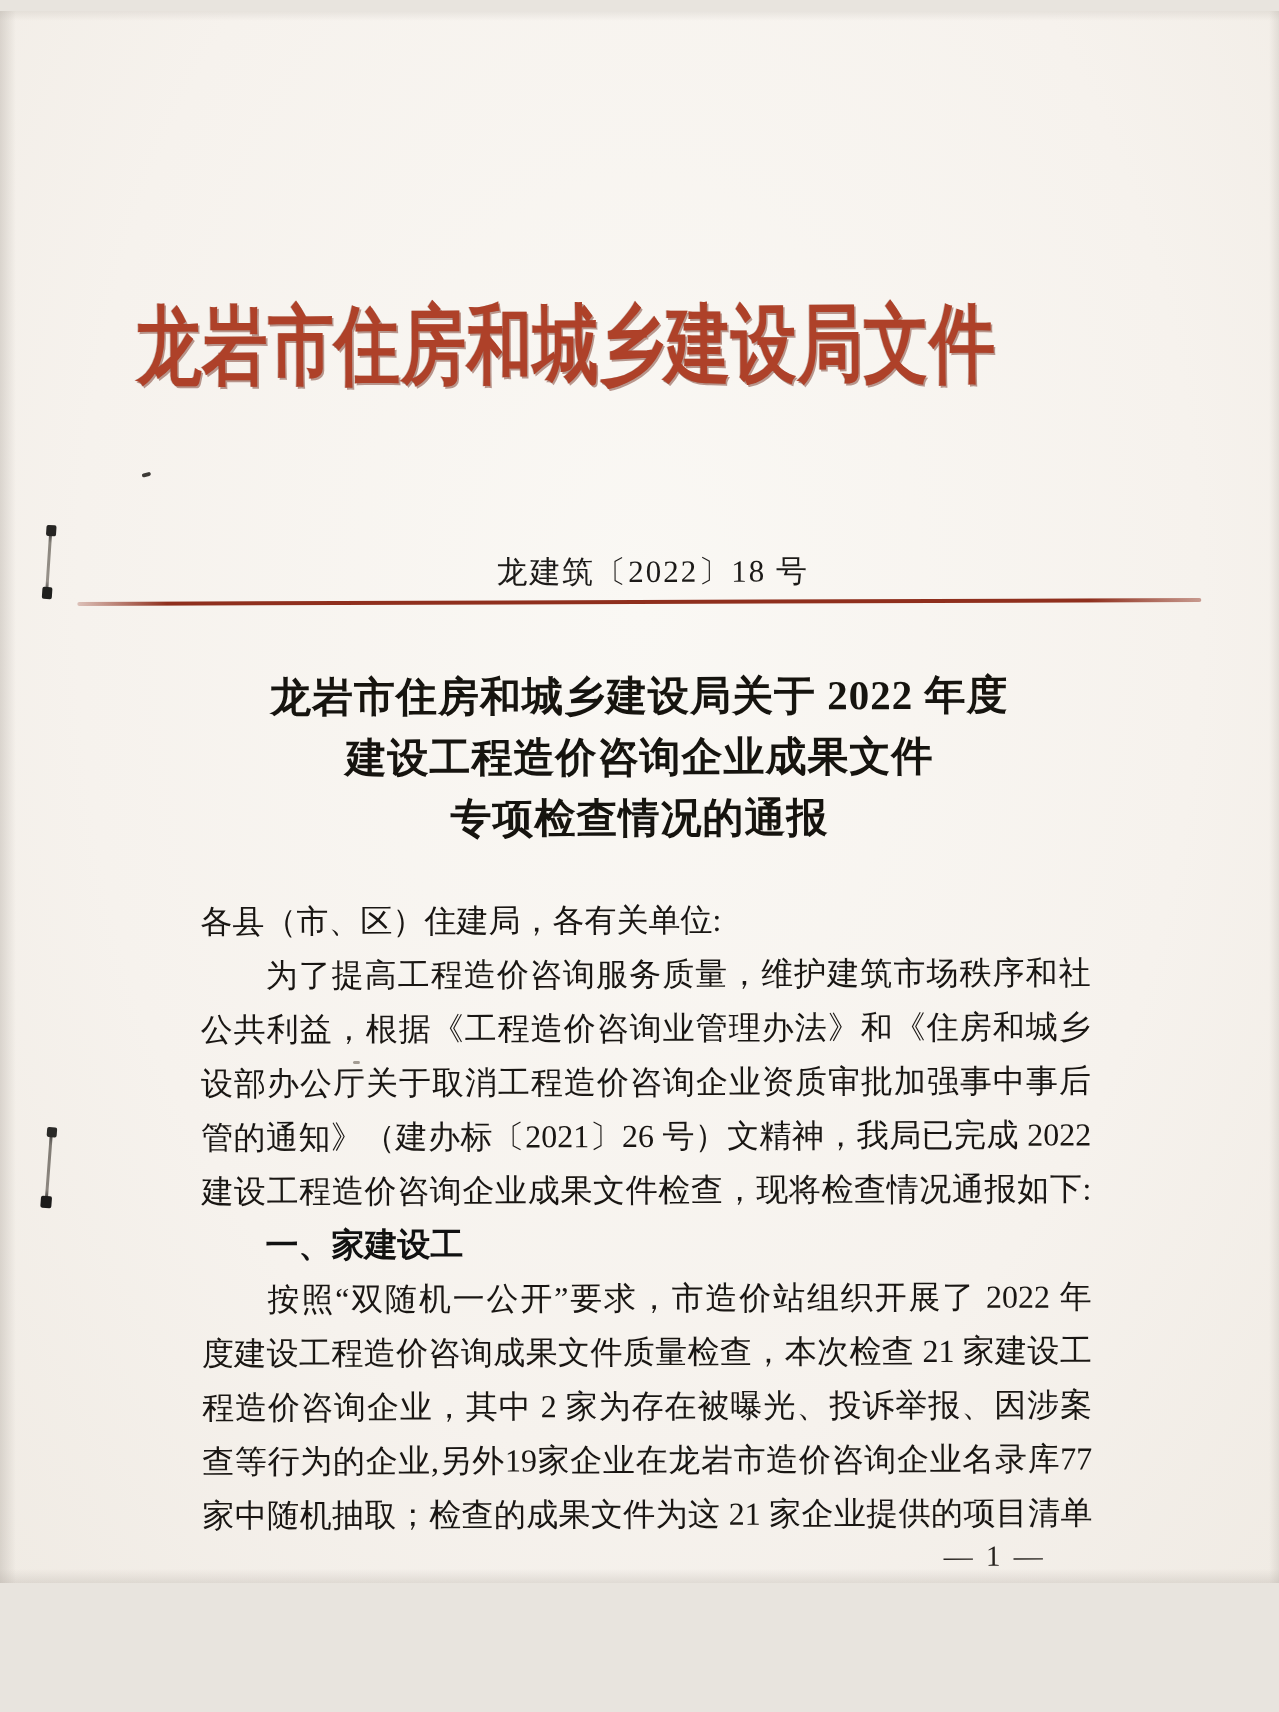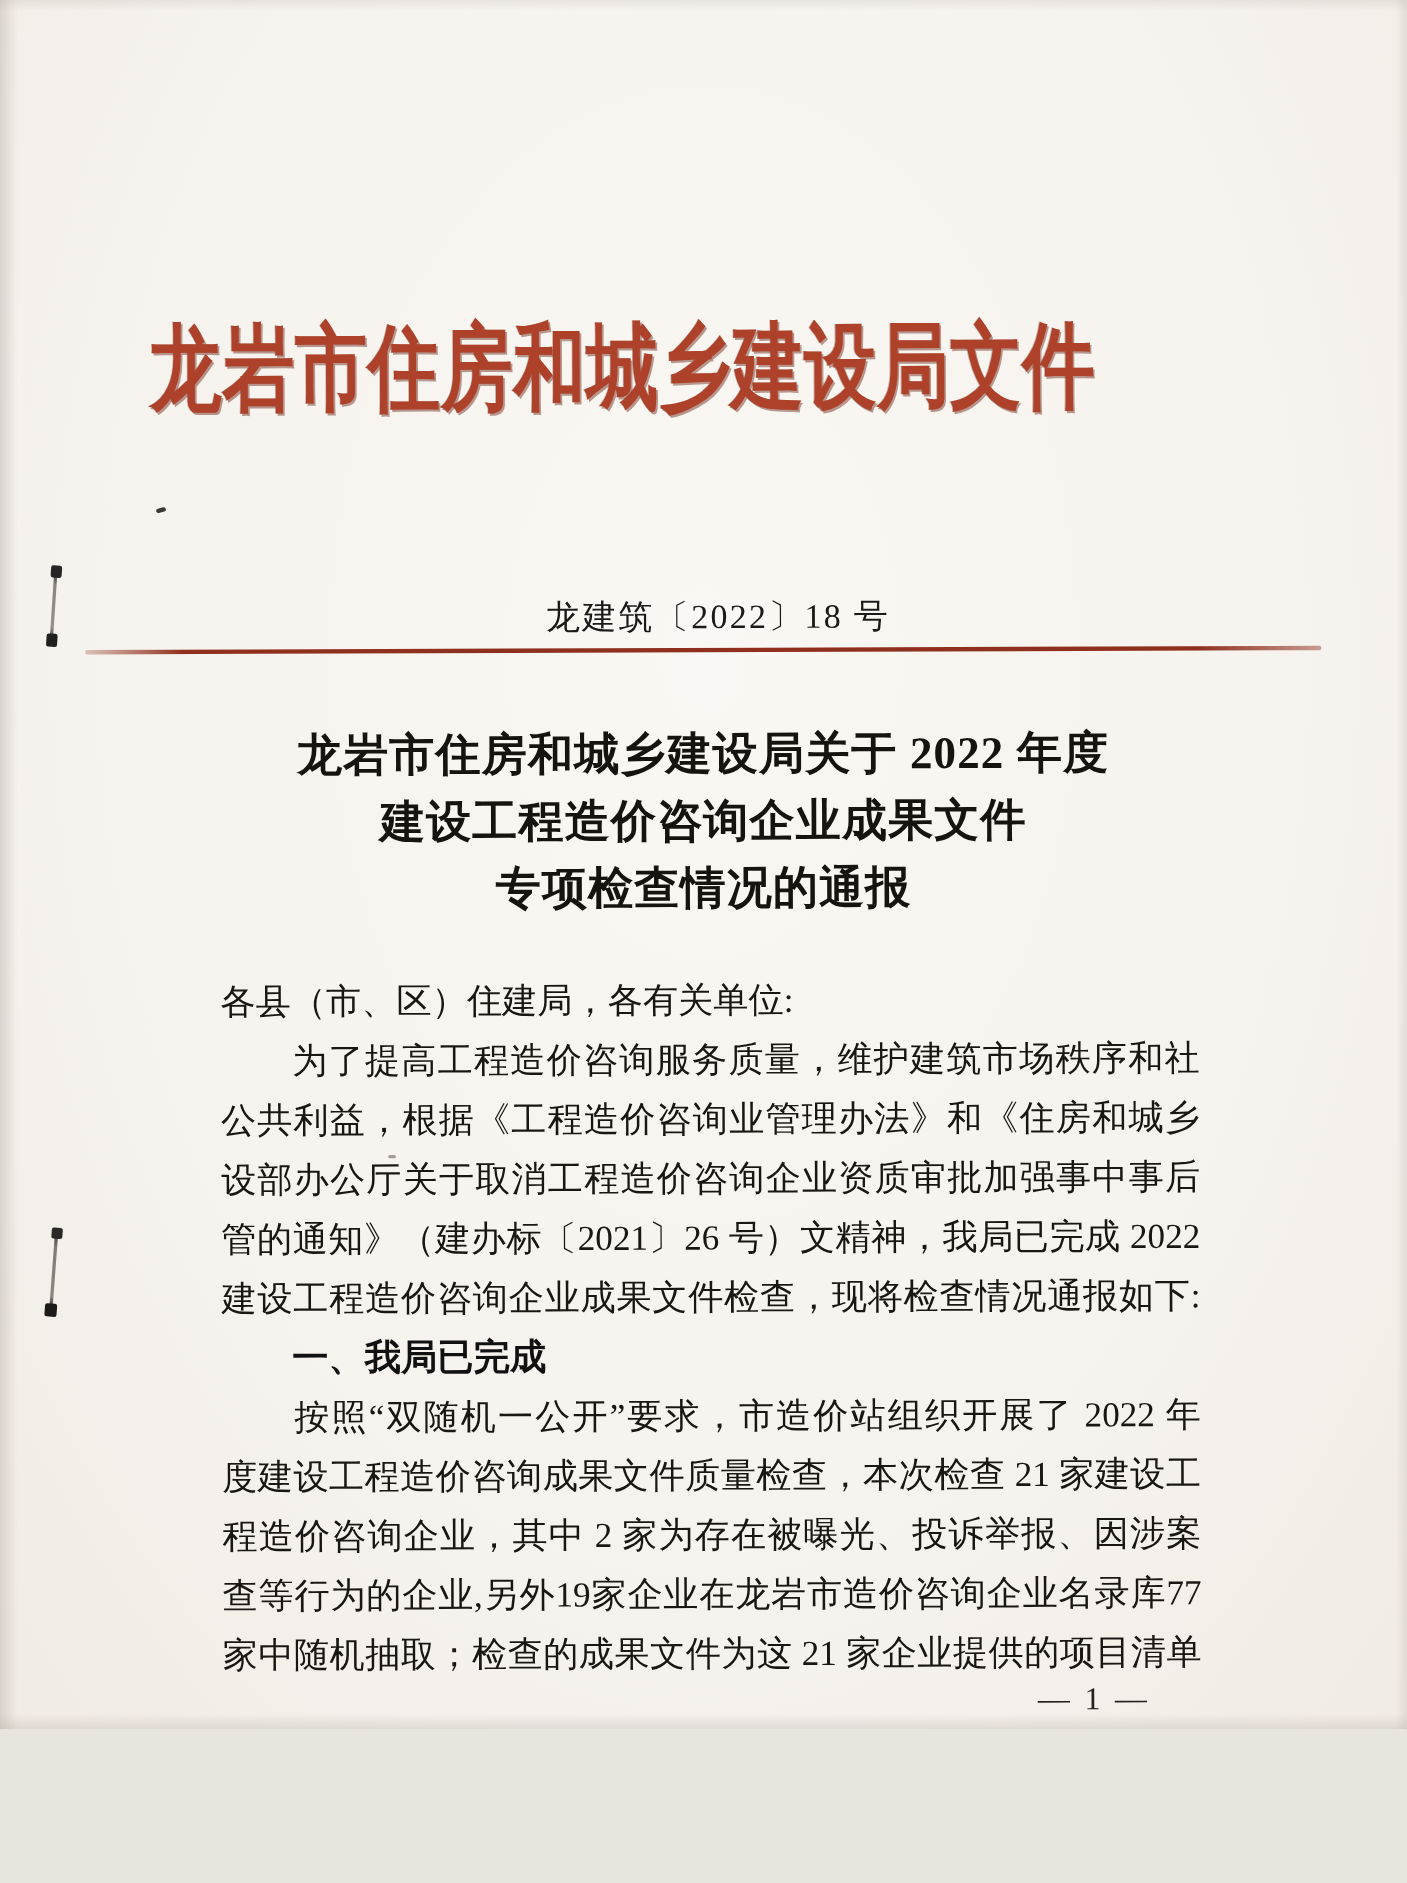--- a/index.html
+++ b/index.html
@@ -1,19 +1,19 @@
 <!DOCTYPE html>
 <html><head>
 <meta charset="utf-8">
 <style>
   html,body{margin:0;padding:0;background:#e8e4de;}
   .page{
     position:relative;
     width:1279px;height:1572px;
-    margin:0 auto;
+    margin:11px auto;
     overflow:hidden;
     color:#211e1b;
     font-family:"Liberation Serif","DejaVu Serif",serif;
     background:
       linear-gradient(to right, rgba(185,178,170,0.45) 0px, rgba(185,178,170,0) 16px),
       linear-gradient(to left, rgba(185,178,170,0.30) 0px, rgba(185,178,170,0) 10px),
       linear-gradient(to bottom, rgba(185,178,170,0.25) 0px, rgba(185,178,170,0) 10px),
       linear-gradient(to top, rgba(185,178,170,0.35) 0px, rgba(185,178,170,0) 14px),
       radial-gradient(ellipse at 50% 38%, #faf8f4 0%, #f6f2ed 62%, #f0ebe4 100%);
   }
@@ -110,21 +110,21 @@
       <div>专项检查情况的通报</div>
     </div>
 
     <div class="body-block">
       <div class="line align-left">各县（市、区）住建局，各有关单位:</div>
       <div class="line"><span class="ind"></span><span>为了提高工程造价咨询服务质量，维护建筑市场秩序和社会</span></div>
       <div class="line">公共利益，根据《工程造价咨询业管理办法》和《住房和城乡建</div>
       <div class="line">设部办公厅关于取消工程造价咨询企业资质审批加强事中事后监</div>
       <div class="line">管的通知》（建办标〔2021〕26 号）文精神，我局已完成 2022 年</div>
       <div class="line">建设工程造价咨询企业成果文件检查，现将检查情况通报如下:</div>
-      <div class="line heading align-left"><span class="ind"></span><span>一、我局已完成</span></div>
+      <div class="line heading align-left"><span class="ind"></span><span>一、家建设工</span></div>
       <div class="line"><span class="ind"></span><span>按照“双随机一公开”要求，市造价站组织开展了 2022 年</span></div>
       <div class="line">度建设工程造价咨询成果文件质量检查，本次检查 21 家建设工</div>
       <div class="line">程造价咨询企业，其中 2 家为存在被曝光、投诉举报、因涉案调</div>
       <div class="line">查等行为的企业,另外19家企业在龙岩市造价咨询企业名录库77</div>
       <div class="line">家中随机抽取；检查的成果文件为这 21 家企业提供的项目清单</div>
     </div>
 
     <div class="page-num">—  1  —</div>
 
     <div class="mark mark-a"></div>

